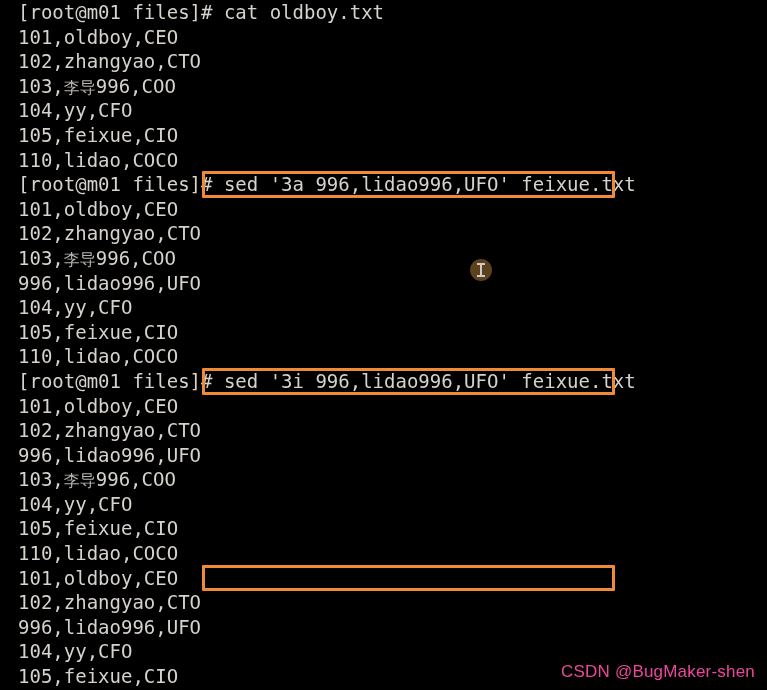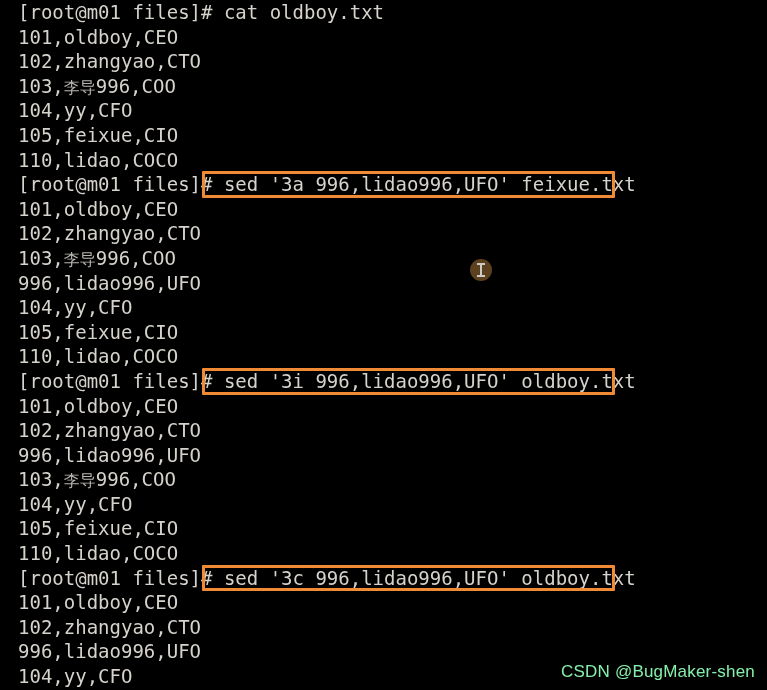--- a/index.html
+++ b/index.html
@@ -77,21 +77,21 @@
   }
   .mouse-cursor .ibeam::before { top: 0; }
   .mouse-cursor .ibeam::after  { bottom: 0; }
   
   .watermark {
     position: absolute;
     right: 12px;
     bottom: 8px;
     font-family: "Liberation Sans", sans-serif;
     font-size: 17px;
-    color: #86efac;
+    color: #ec4899;
     letter-spacing: 0.2px;
     white-space: pre;
   }
 </style>
 </head>
 <body>
 
 <div id="terminal">
 
   <div id="lines">
@@ -103,29 +103,28 @@
       <div class="line"><span class="seg">105,feixue,CIO</span></div>
       <div class="line"><span class="seg">110,lidao,COCO</span></div>
       <div class="line"><span class="seg">[root@m01 files]# </span><span class="seg">sed '3a 996,lidao996,UFO' feixue.txt</span></div>
       <div class="line"><span class="seg">101,oldboy,CEO</span></div>
       <div class="line"><span class="seg">102,zhangyao,CTO</span></div>
       <div class="line"><span class="seg">103,</span><span class="seg cjk">李导</span><span class="seg">996,COO</span></div>
       <div class="line"><span class="seg">996,lidao996,UFO</span></div>
       <div class="line"><span class="seg">104,yy,CFO</span></div>
       <div class="line"><span class="seg">105,feixue,CIO</span></div>
       <div class="line"><span class="seg">110,lidao,COCO</span></div>
-      <div class="line"><span class="seg">[root@m01 files]# </span><span class="seg">sed '3i 996,lidao996,UFO' oldboy.txt</span></div>
+      <div class="line"><span class="seg">[root@m01 files]# </span><span class="seg">sed '3i 996,lidao996,UFO' feixue.txt</span></div>
       <div class="line"><span class="seg">101,oldboy,CEO</span></div>
       <div class="line"><span class="seg">102,zhangyao,CTO</span></div>
       <div class="line"><span class="seg">996,lidao996,UFO</span></div>
       <div class="line"><span class="seg">103,</span><span class="seg cjk">李导</span><span class="seg">996,COO</span></div>
       <div class="line"><span class="seg">104,yy,CFO</span></div>
       <div class="line"><span class="seg">105,feixue,CIO</span></div>
       <div class="line"><span class="seg">110,lidao,COCO</span></div>
-      <div class="line"><span class="seg">[root@m01 files]# </span><span class="seg">sed '3c 996,lidao996,UFO' oldboy.txt</span></div>
       <div class="line"><span class="seg">101,oldboy,CEO</span></div>
       <div class="line"><span class="seg">102,zhangyao,CTO</span></div>
       <div class="line"><span class="seg">996,lidao996,UFO</span></div>
       <div class="line"><span class="seg">104,yy,CFO</span></div>
       <div class="line"><span class="seg">105,feixue,CIO</span></div>
     </div>
 
   <div class="mouse-cursor" style="left: 470px; top: 259px;">
     <div class="ibeam"></div>
   </div>

